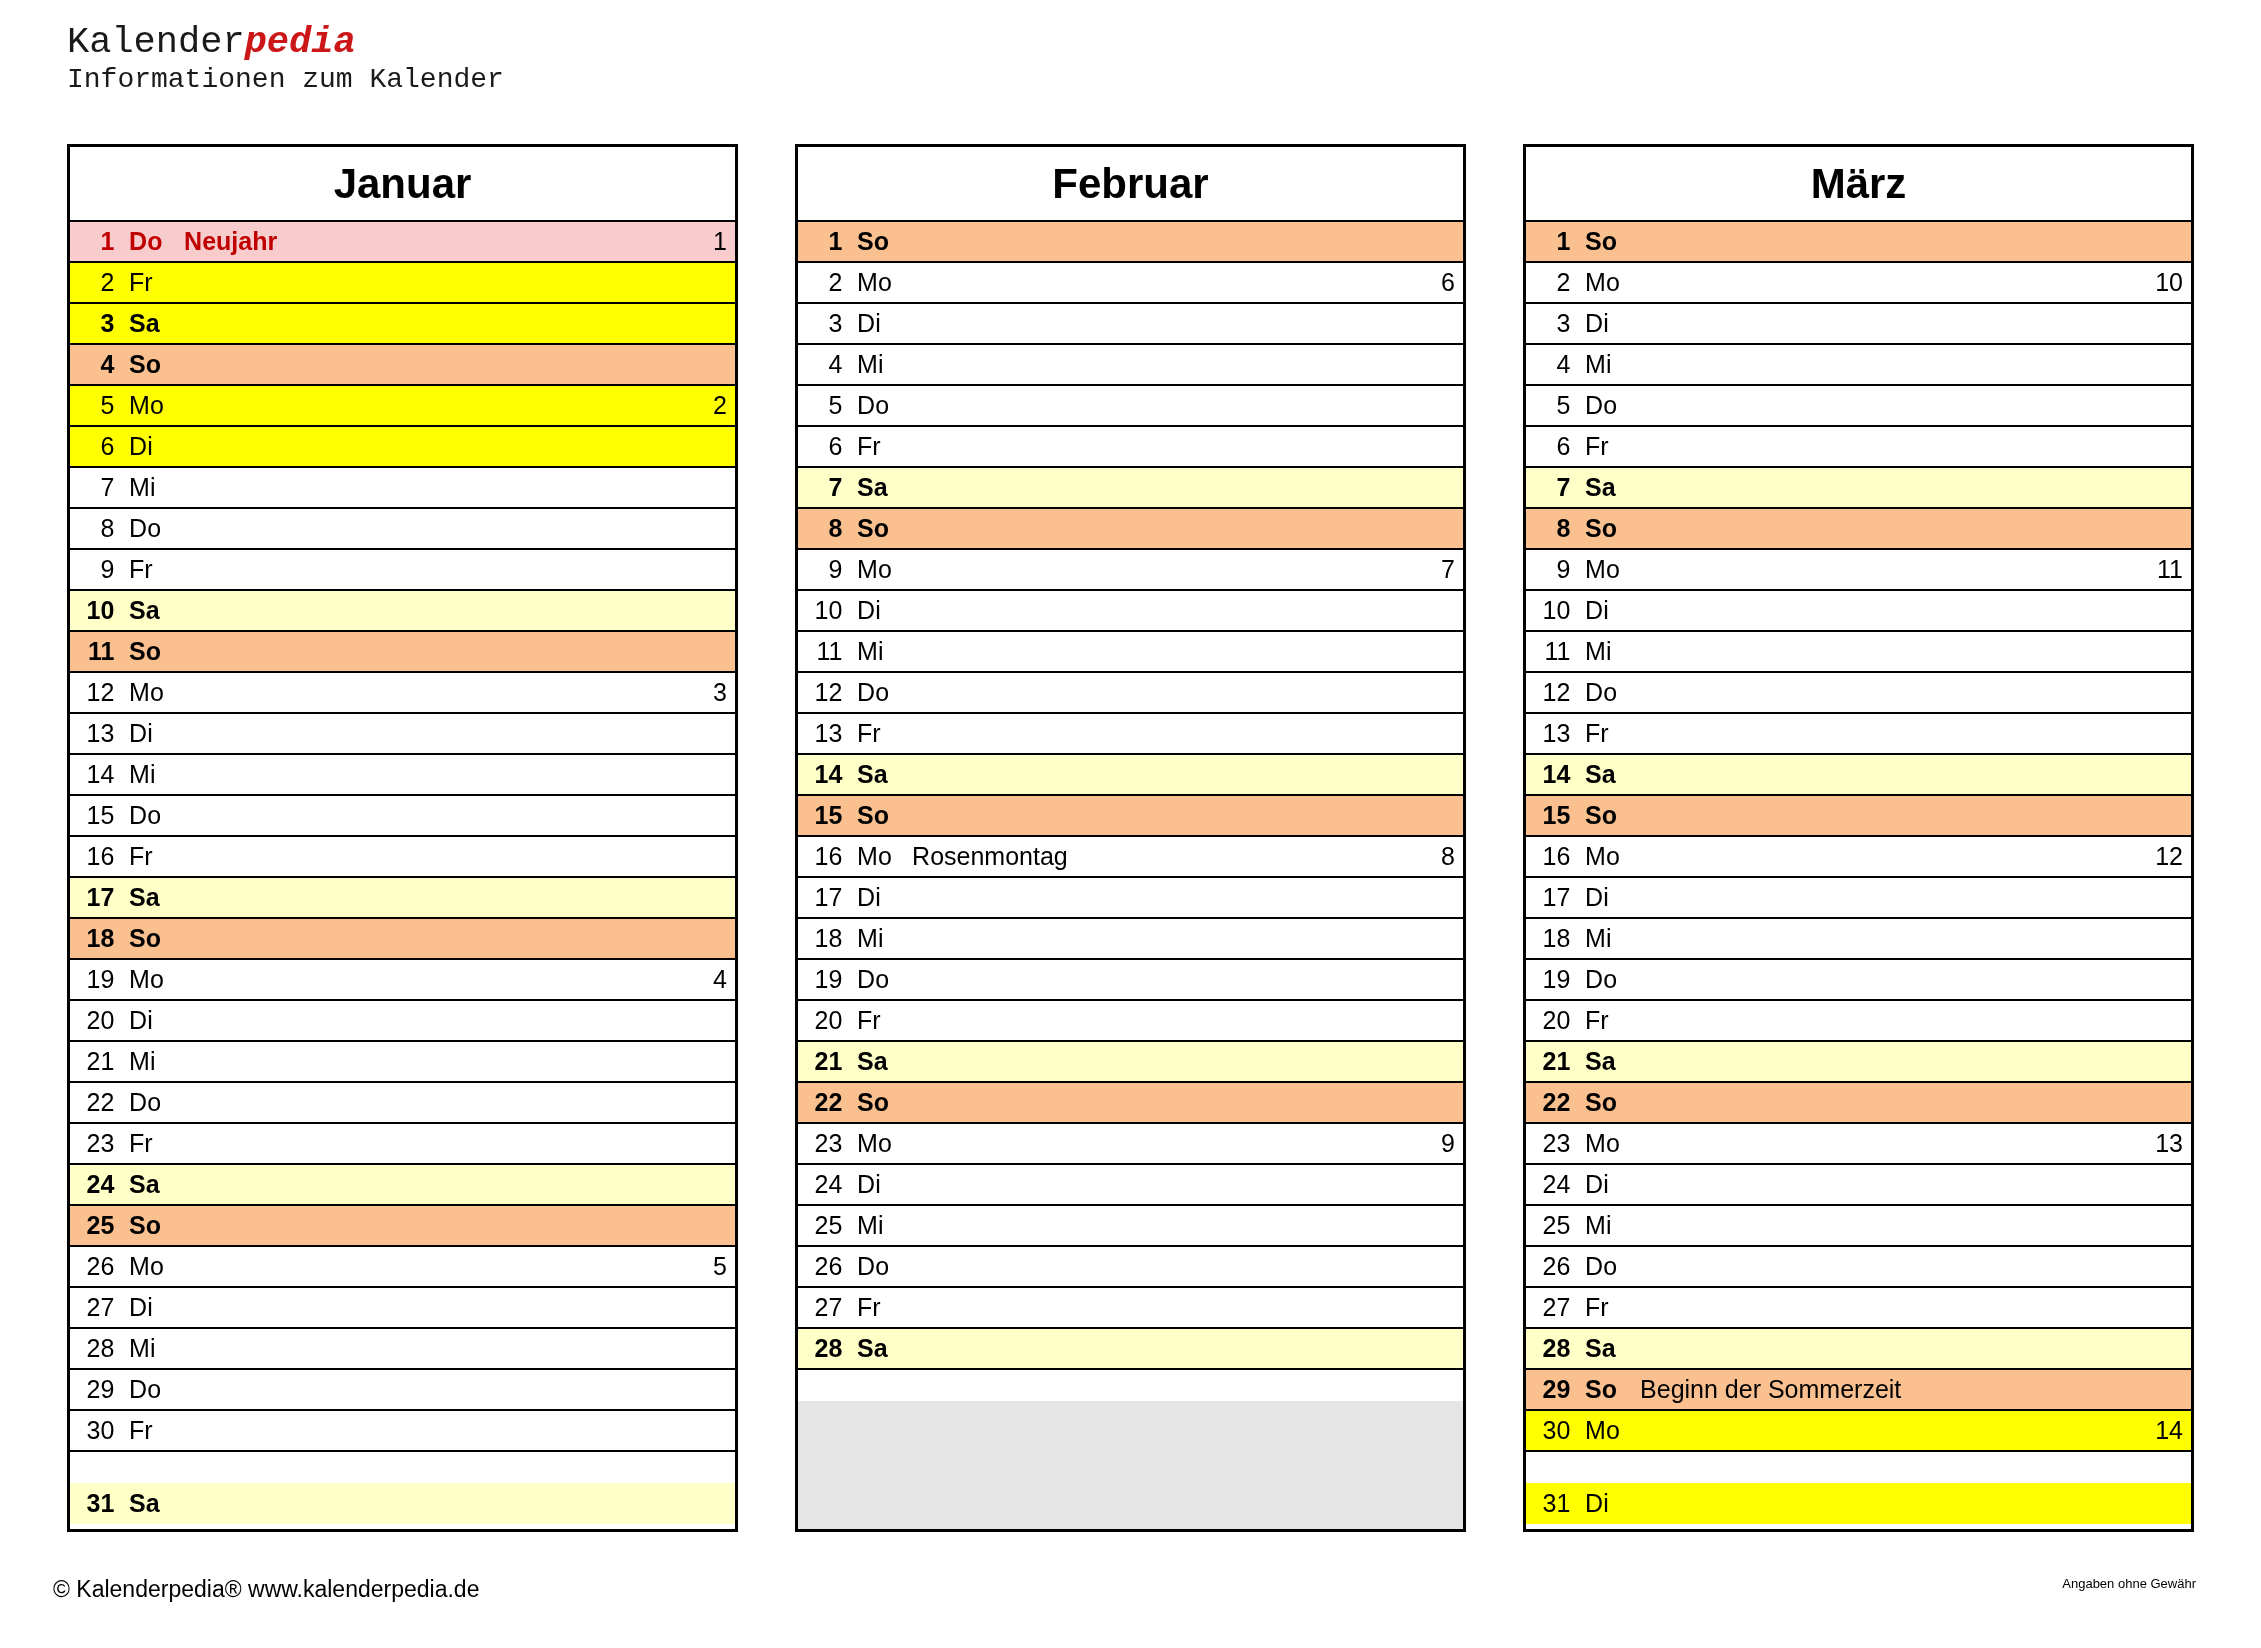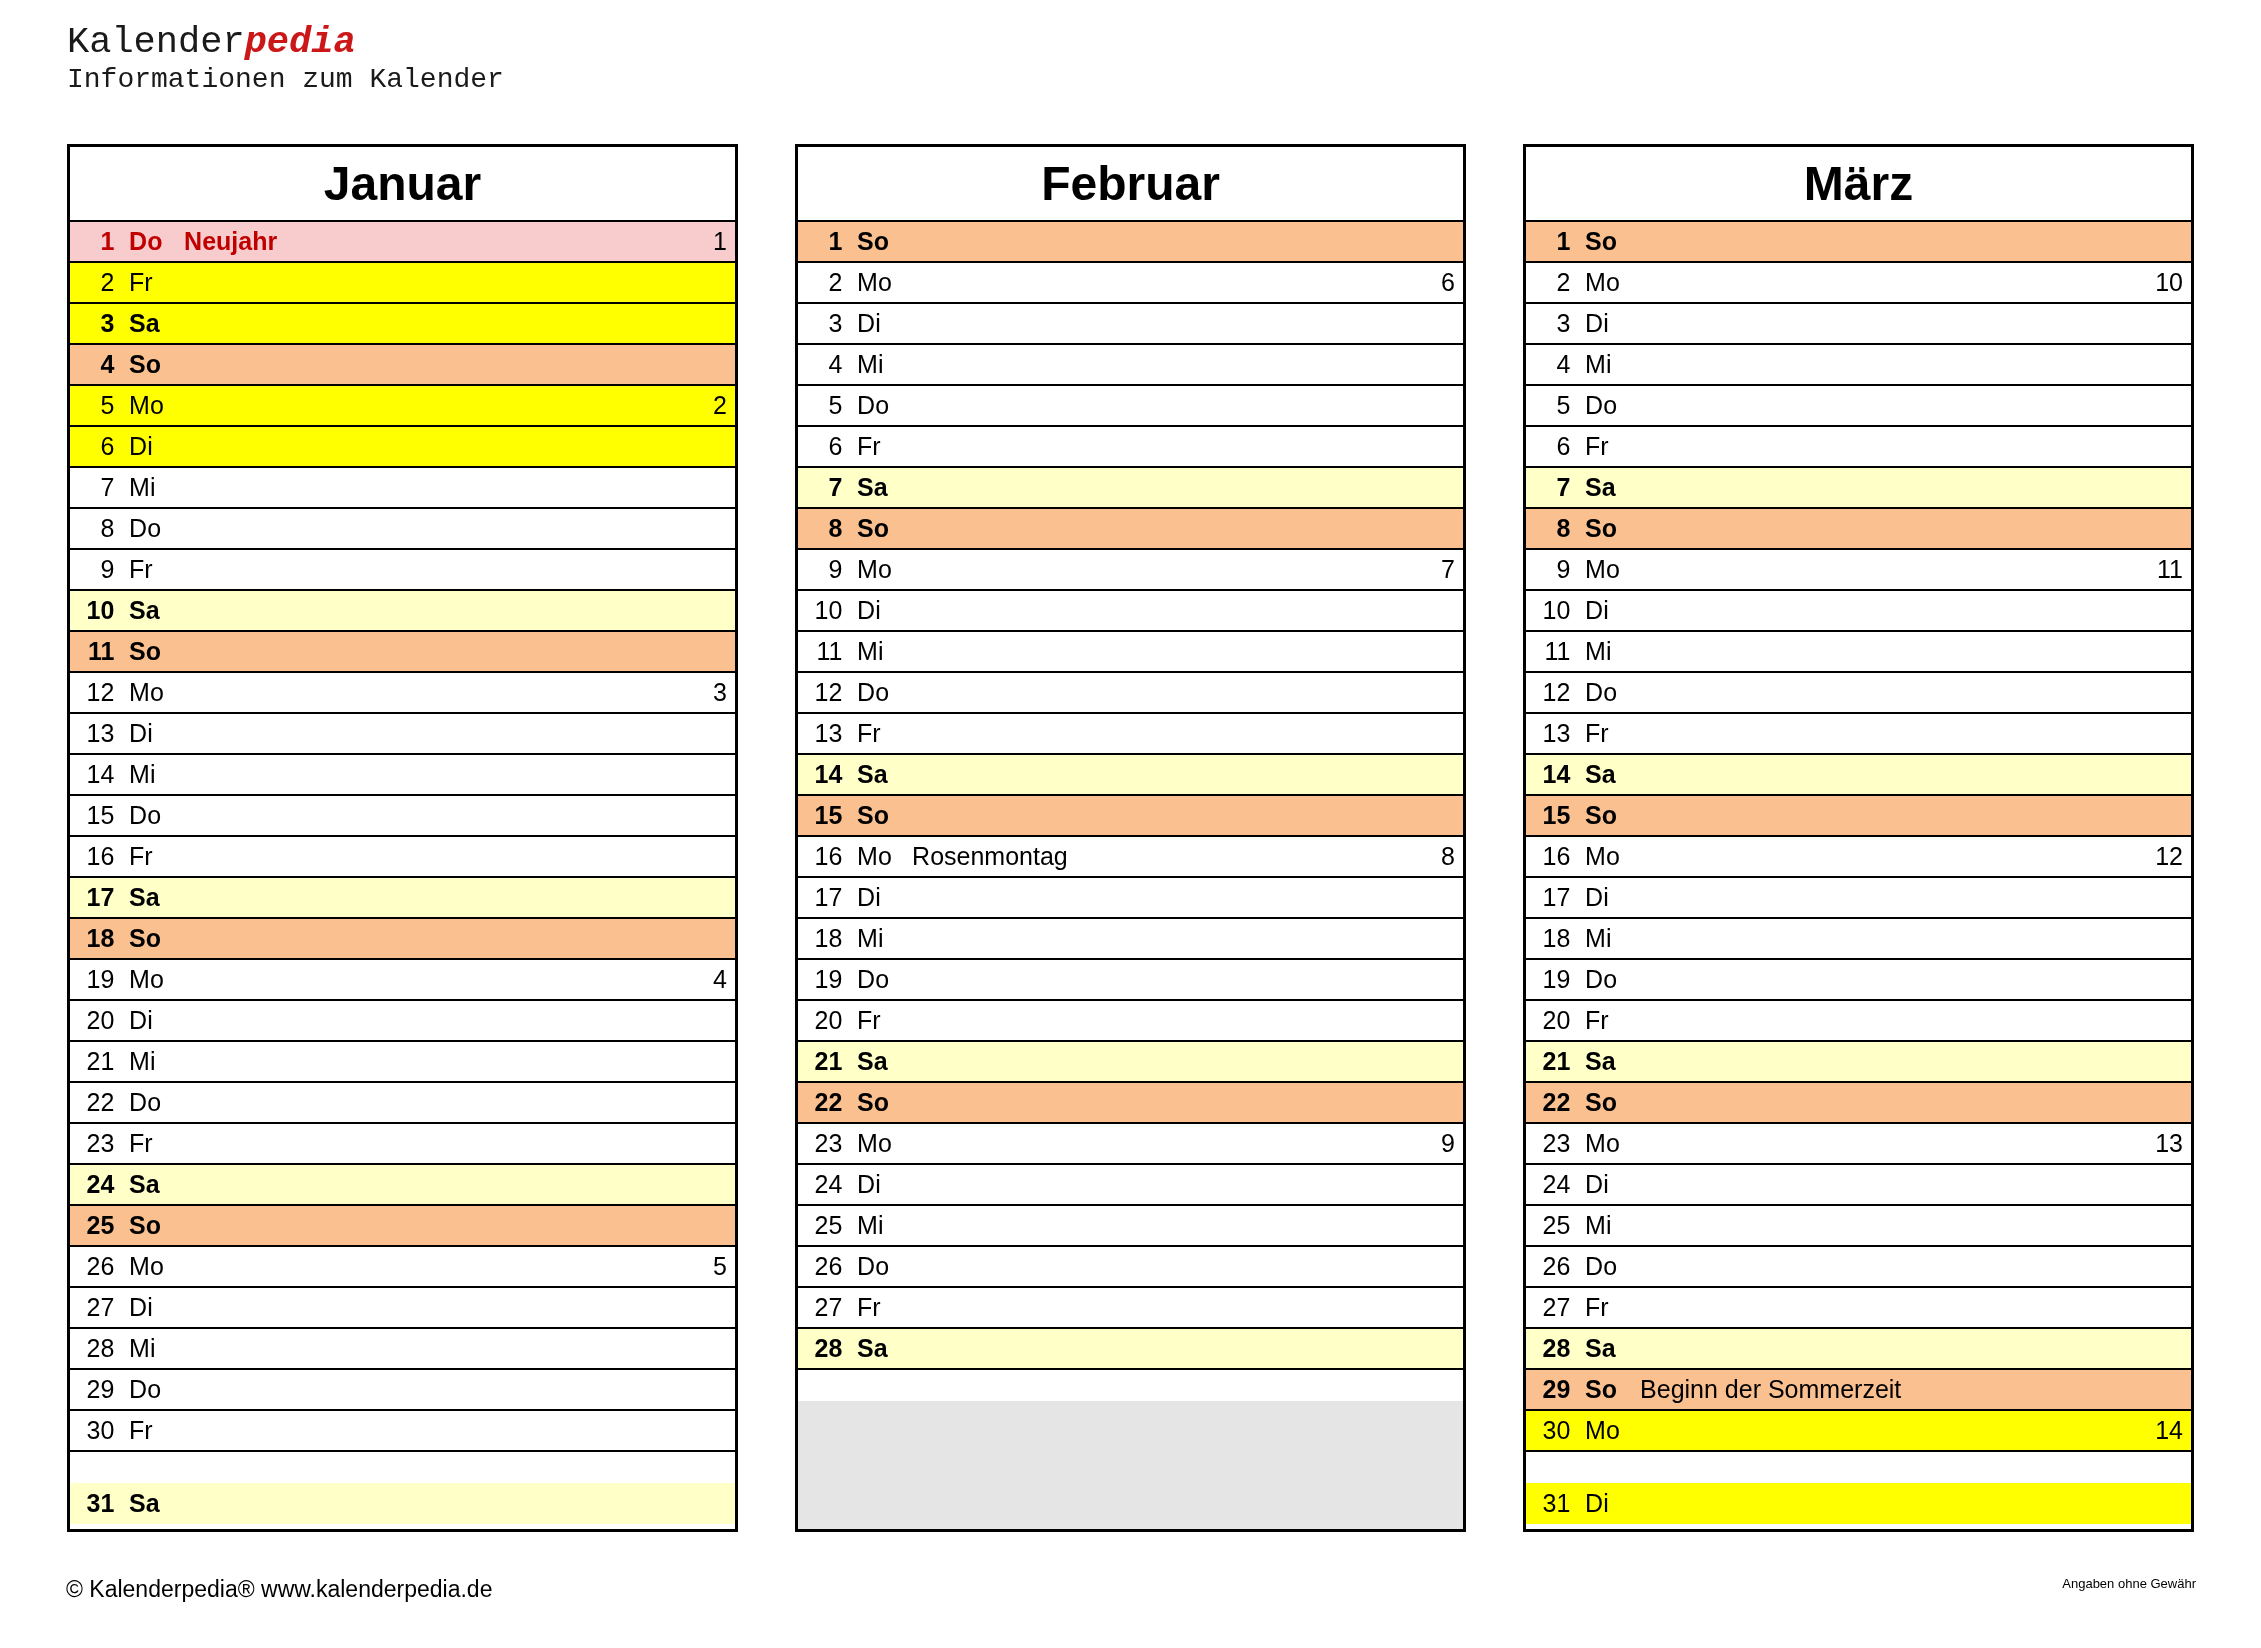--- a/index.html
+++ b/index.html
@@ -27,21 +27,21 @@
   .months{
     position:absolute;left:67px;top:144px;
     display:flex;gap:57px;
   }
   .month{
     width:671px;box-sizing:border-box;
     border:3.3px solid #000;background:#fff;
   }
   .month-header{
     height:73px;line-height:73px;text-align:center;
-    font-size:48px;font-weight:bold;border-bottom:2.7px solid #000;
+    font-size:42px;font-weight:bold;border-bottom:2.7px solid #000;
   }
   .day-row{
     height:41px;border-bottom:2.7px solid #000;
     display:flex;align-items:center;
     font-size:25px;padding:0 8px 0 9.4px;box-sizing:border-box;
     background:#fff;
   }
   .month .day-row:last-child, .month .filler:last-child{ border-bottom:none;margin-top:31px; }
   .day-row .num{ width:35px;text-align:right;flex:0 0 auto; }
   .day-row .wd{ width:55px;margin-left:14.7px;flex:0 0 auto; }
@@ -51,21 +51,21 @@
   .t-normal{ background:#ffffff; }
   .t-sat{ background:#ffffc8; }
   .t-sun{ background:#fac090; }
   .t-vacation{ background:#ffff00; }
   .t-holiday{ background:#f8cccc;color:#c00000; }
   .t-holiday .note{ color:#c00000;font-weight:bold; }
   .filler{ background:#e5e5e5;border-bottom:none; }
 
   
   .footer{
-    position:absolute;left:66px;right:65px;top:1576px;
+    position:absolute;left:53px;right:65px;top:1576px;
     display:flex;justify-content:space-between;align-items:flex-start;
   }
   .footer-left{ font-size:23px; }
   .footer-right{ font-size:13px; }
 </style>
 </head>
 <body>
 
 <div class="topbar">
   <div class="logo-block">

